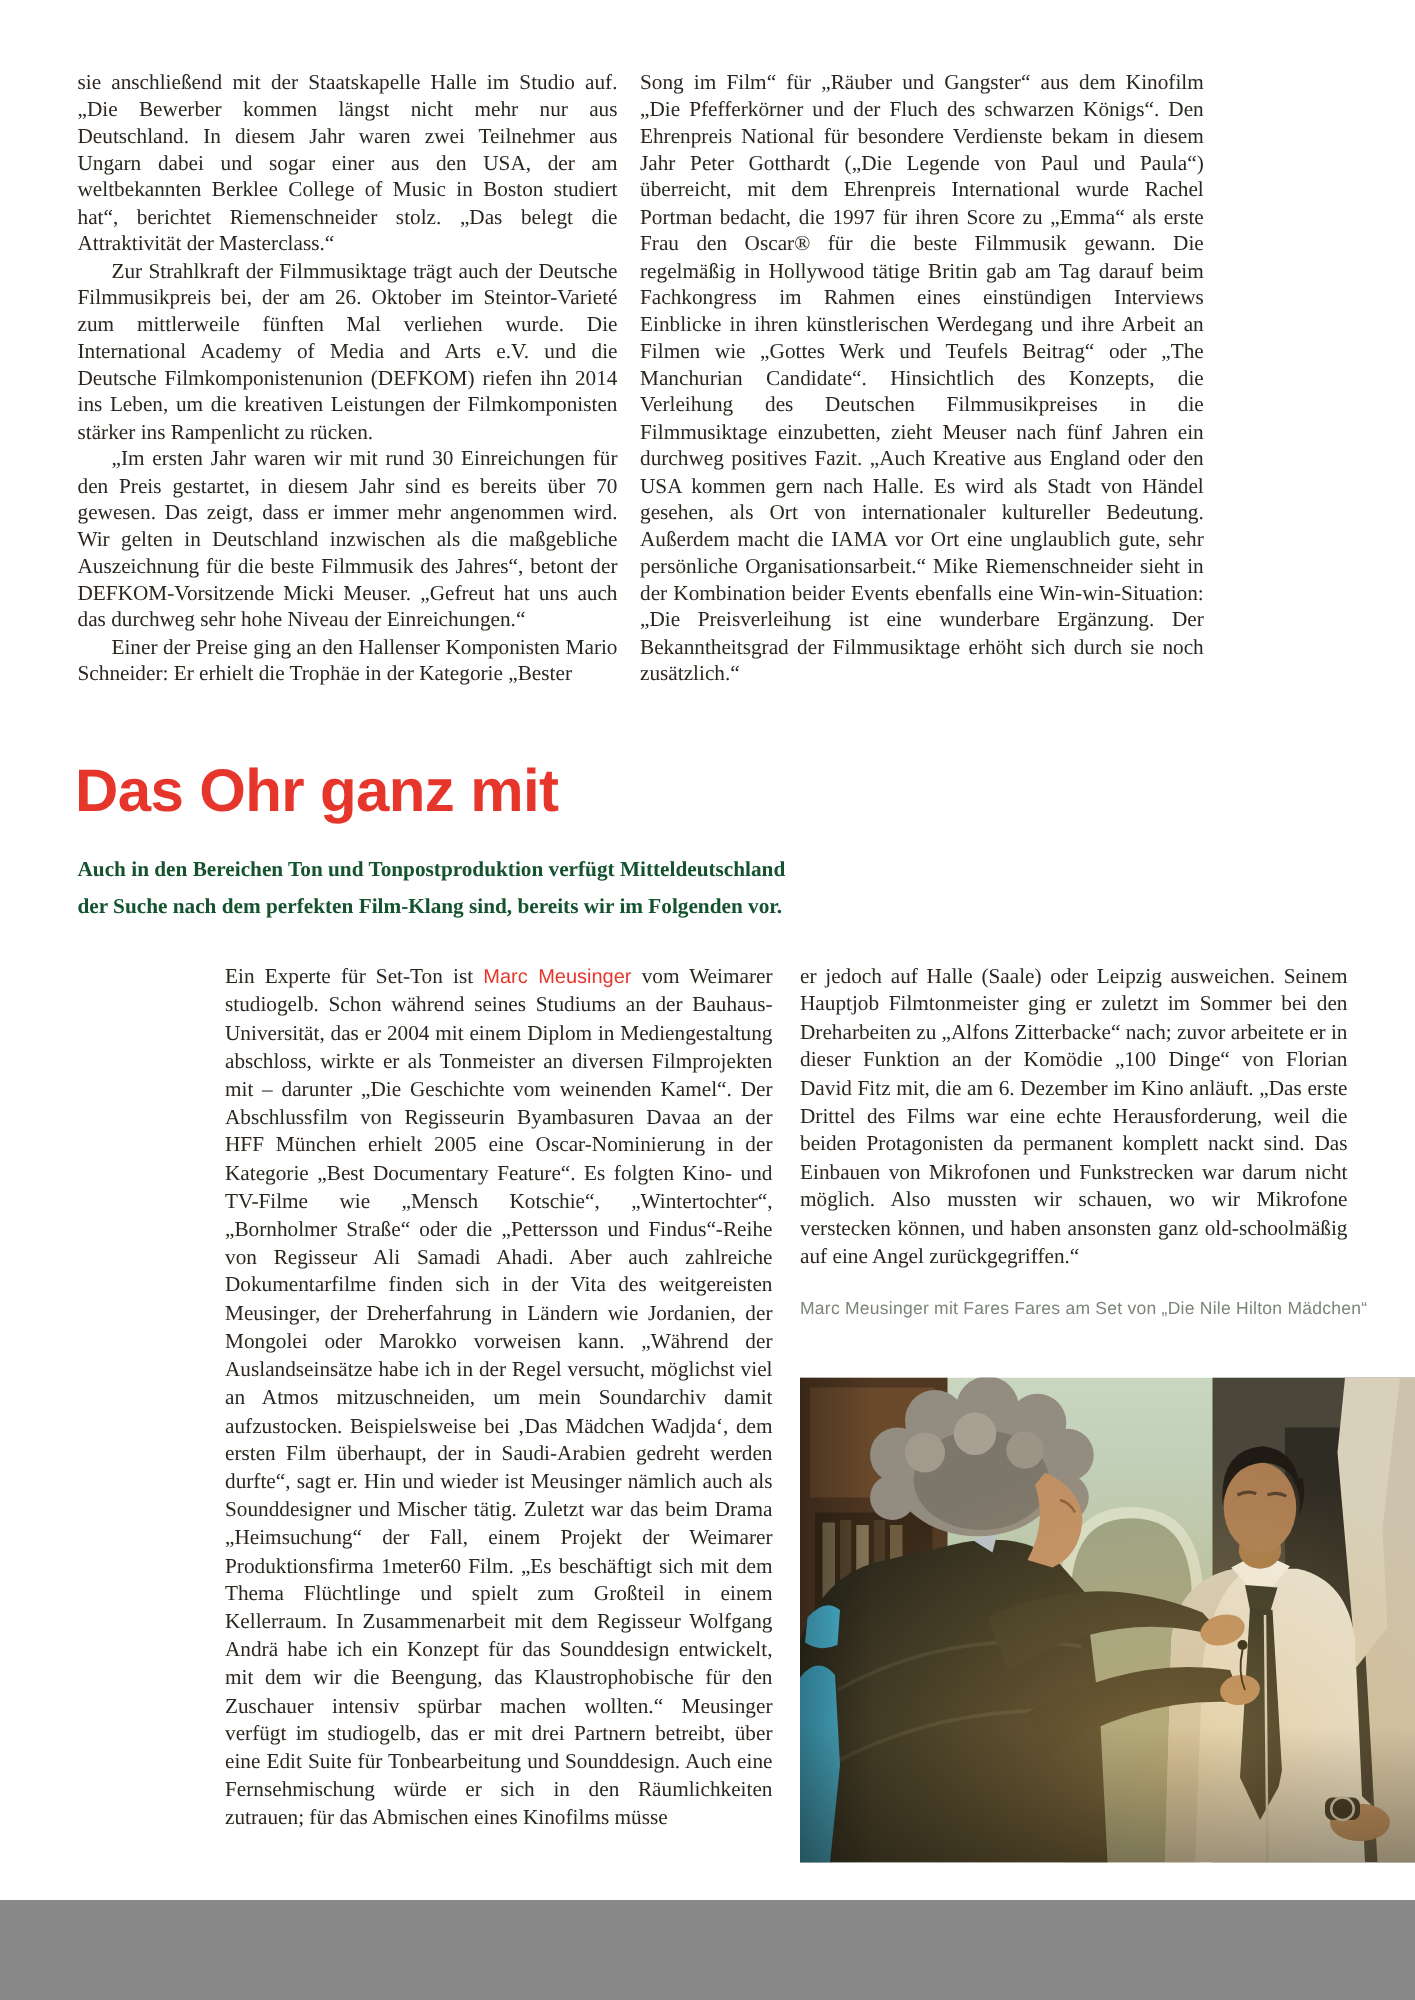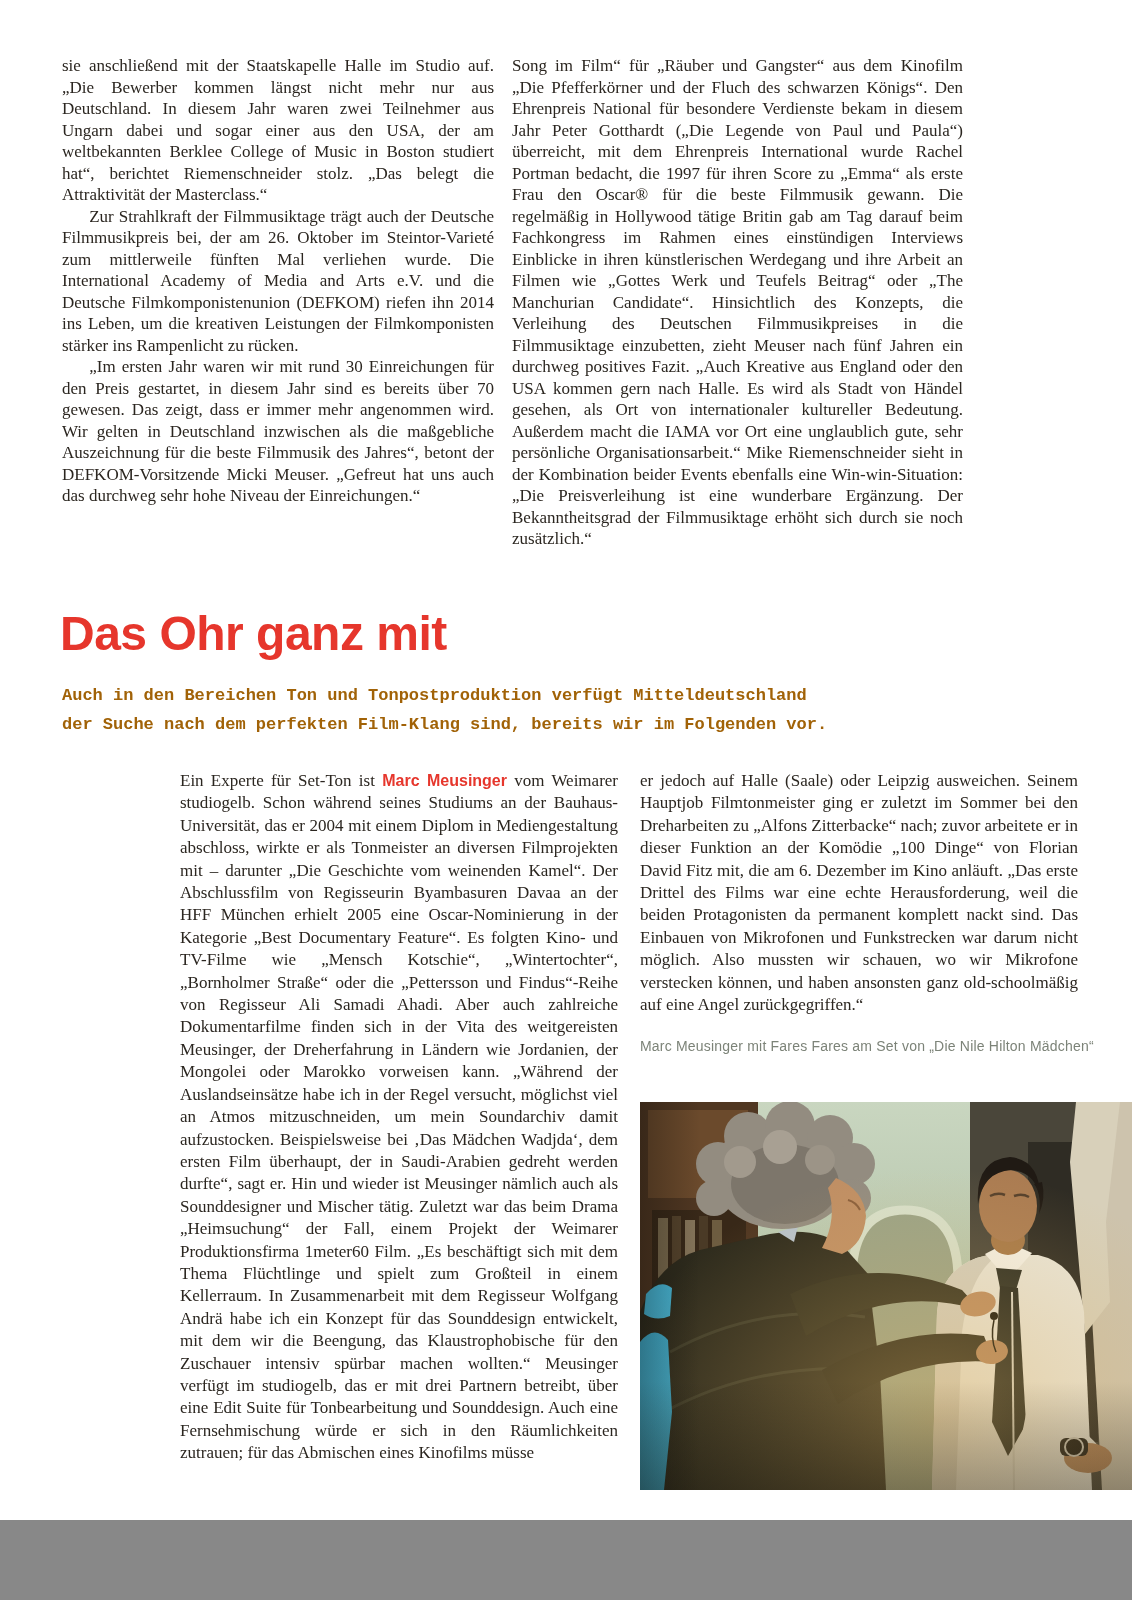--- a/index.html
+++ b/index.html
@@ -20,32 +20,32 @@
   p.jp.ind{text-indent:1.6em;}
   
   .headline{
     position:absolute; left:60px; top:606px; margin:0;
     font-family:"Liberation Sans","DejaVu Sans",sans-serif;
     font-weight:bold; font-size:48px; letter-spacing:-0.5px;
     color:#e6362c; white-space:nowrap;
   }
   .intro{
     position:absolute; left:62px; top:681px;
-    font-family:Liberation Mono, monospace;
+    font-family:Liberation Serif, serif;
     font-weight:bold; font-size:17px; line-height:29px;
-    color:#a16207;
+    color:#14532d;
   }
   .intro .intro-line{white-space:nowrap;}
   
   .bottom-cols{position:absolute; left:180px; top:770px; width:898px; display:flex; gap:22px;}
   .bottom-cols .col{width:438px;}
   .bottom-cols p.jp{line-height:22.4px;}
   .name-red{
     font-family:"Liberation Sans","DejaVu Sans",sans-serif;
-    font-weight:bold; color:#e6362c; font-size:16px;
+    font-weight:normal; color:#e6362c; font-size:16px;
   }
   .caption{
     margin-top:22px;
     font-family:"Liberation Sans","DejaVu Sans",sans-serif;
     font-size:14px; letter-spacing:0.2px; color:#7c8378; white-space:nowrap;
   }
   
   .photo{position:absolute; left:640px; top:1102px; width:492px; height:388px;}
   .photo svg{display:block;}
   
@@ -58,20 +58,21 @@
 </head>
 <body>
 
 <div class="page">
 
   <section class="top-cols">
     <div class="col">
       <p class="jp">sie anschließend mit der Staatskapelle Halle im Studio auf. „Die Bewerber kommen längst nicht mehr nur aus Deutschland. In diesem Jahr waren zwei Teilnehmer aus Ungarn dabei und sogar einer aus den USA, der am weltbekannten Berklee College of Music in Boston studiert hat“, berichtet Riemenschneider stolz. „Das belegt die Attraktivität der Masterclass.“</p>
       <p class="jp ind">Zur Strahlkraft der Filmmusiktage trägt auch der Deutsche Filmmusikpreis bei, der am 26. Oktober im Steintor-Varieté zum mittlerweile fünften Mal verliehen wurde. Die International Academy of Media and Arts e.V. und die Deutsche Filmkomponistenunion (DEFKOM) riefen ihn 2014 ins Leben, um die kreativen Leistungen der Filmkomponisten stärker ins Rampenlicht zu rücken.</p>
       <p class="jp ind">„Im ersten Jahr waren wir mit rund 30 Einreichungen für den Preis gestartet, in diesem Jahr sind es bereits über 70 gewesen. Das zeigt, dass er immer mehr angenommen wird. Wir gelten in Deutschland inzwischen als die maßgebliche Auszeichnung für die beste Filmmusik des Jahres“, betont der DEFKOM-Vorsitzende Micki Meuser. „Gefreut hat uns auch das durchweg sehr hohe Niveau der Einreichungen.“</p>
+      <p class="jp ind">Einer der Preise ging an den Hallenser Komponisten Mario Schneider: Er erhielt die Trophäe in der Kategorie „Bester</p>
     </div>
     <div class="col rightc">
       <p class="jp">Song im Film“ für „Räuber und Gangster“ aus dem Kinofilm „Die Pfefferkörner und der Fluch des schwarzen Königs“. Den Ehrenpreis National für besondere Verdienste bekam in diesem Jahr Peter Gotthardt („Die Legende von Paul und Paula“) überreicht, mit dem Ehrenpreis International wurde Rachel Portman bedacht, die 1997 für ihren Score zu „Emma“ als erste Frau den Oscar® für die beste Filmmusik gewann. Die regelmäßig in Hollywood tätige Britin gab am Tag darauf beim Fachkongress im Rahmen eines einstündigen Interviews Einblicke in ihren künstlerischen Werdegang und ihre Arbeit an Filmen wie „Gottes Werk und Teufels Beitrag“ oder „The Manchurian Candidate“. Hinsichtlich des Konzepts, die Verleihung des Deutschen Filmmusikpreises in die Filmmusiktage einzubetten, zieht Meuser nach fünf Jahren ein durchweg positives Fazit. „Auch Kreative aus England oder den USA kommen gern nach Halle. Es wird als Stadt von Händel gesehen, als Ort von internationaler kultureller Bedeutung. Außerdem macht die IAMA vor Ort eine unglaublich gute, sehr persönliche Organisationsarbeit.“ Mike Riemenschneider sieht in der Kombination beider Events ebenfalls eine Win-win-Situation: „Die Preisverleihung ist eine wunderbare Ergänzung. Der Bekanntheitsgrad der Filmmusiktage erhöht sich durch sie noch zusätzlich.“</p>
     </div>
   </section>
 
   <h1 class="headline">Das Ohr ganz mit</h1>
   <div class="intro">
     <div class="intro-line">Auch in den Bereichen Ton und Tonpostproduktion verfügt Mitteldeutschland</div>
     <div class="intro-line">der Suche nach dem perfekten Film-Klang sind, bereits wir im Folgenden vor.</div>

